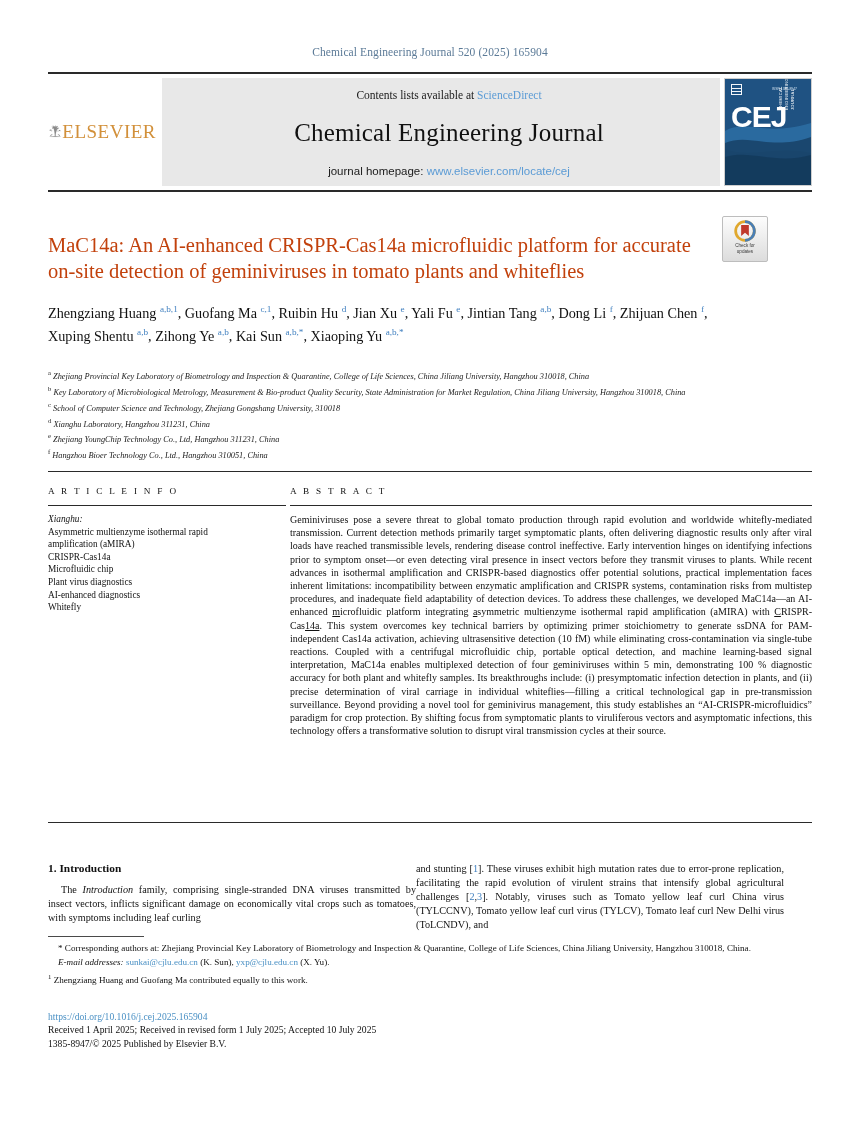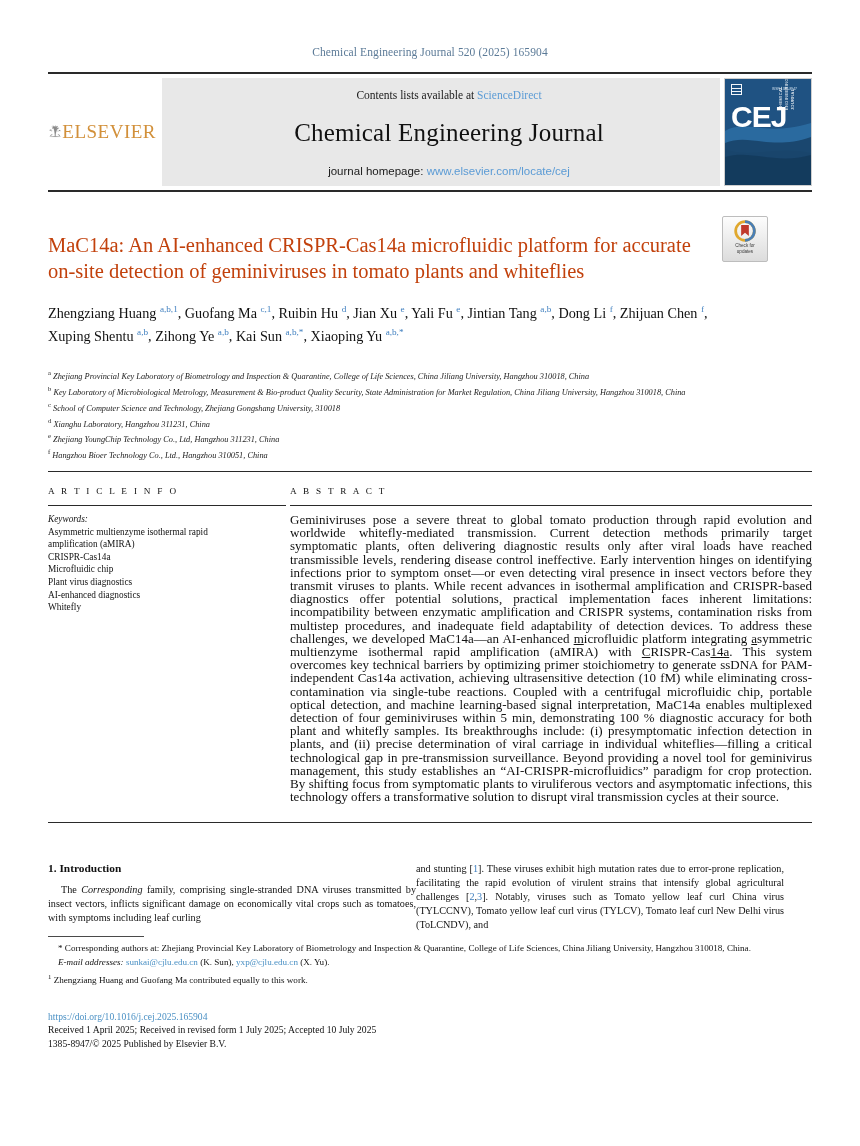--- a/index.html
+++ b/index.html
@@ -196,21 +196,21 @@
     color: #111;
   }
   .sec-rule {
     border-top: 1.1px solid #2a2a2a;
     margin-top: 9px;
     margin-bottom: 7px;
   }
   .kw-title { font-style: italic; font-size: 9.3px; color: #111; line-height: 12.6px;}
   .kw { font-size: 9.3px; line-height: 12.6px; color: #111; }
   .abstract-text {
-    font-size: 13px;
+    font-size: 10px;
     line-height: 13.2px;
     text-align: justify;
     color: #111;
     hyphens: manual;
   }
   .abstract-text u { text-decoration: underline; }
   .abs-rule-bottom {
     position: absolute;
     top: 822px;
     left: 48px;
@@ -371,42 +371,42 @@
     <div class="aff"><sup>e</sup> <span>Zhejiang YoungChip Technology Co., Ltd, Hangzhou 311231, China</span></div>
     <div class="aff"><sup>f</sup> <span>Hangzhou Bioer Technology Co., Ltd., Hangzhou 310051, China</span></div>
   </div>
 
   <div class="info-rule-top"></div>
 
   <div class="infoblock">
     <div class="col-info">
       <div class="sechead">A R T I C L E  I N F O</div>
       <div class="sec-rule"></div>
-      <div class="kw-title">Keywords:</div>
+      <div class="kw-title">Xianghu:</div>
       <div class="kw">Asymmetric multienzyme isothermal rapid</div>
       <div class="kw">amplification (aMIRA)</div>
       <div class="kw">CRISPR-Cas14a</div>
       <div class="kw">Microfluidic chip</div>
       <div class="kw">Plant virus diagnostics</div>
       <div class="kw">AI-enhanced diagnostics</div>
       <div class="kw">Whitefly</div>
     </div>
     <div class="col-abs">
       <div class="sechead">A B S T R A C T</div>
       <div class="sec-rule"></div>
       <div class="abstract-text">Geminiviruses pose a severe threat to global tomato production through rapid evolution and worldwide whitefly-mediated transmission. Current detection methods primarily target symptomatic plants, often delivering diagnostic results only after viral loads have reached transmissible levels, rendering disease control ineffective. Early intervention hinges on identifying infections prior to symptom onset—or even detecting viral presence in insect vectors before they transmit viruses to plants. While recent advances in isothermal amplification and CRISPR-based diagnostics offer potential solutions, practical implementation faces inherent limitations: incompatibility between enzymatic amplification and CRISPR systems, contamination risks from multistep procedures, and inadequate field adaptability of detection devices. To address these challenges, we developed MaC14a—an AI-enhanced <u>m</u>icrofluidic platform integrating <u>a</u>symmetric multienzyme isothermal rapid amplification (aMIRA) with <u>C</u>RISPR-Cas<u>14a</u>. This system overcomes key technical barriers by optimizing primer stoichiometry to generate ssDNA for PAM-independent Cas14a activation, achieving ultrasensitive detection (10 fM) while eliminating cross-contamination via single-tube reactions. Coupled with a centrifugal microfluidic chip, portable optical detection, and machine learning-based signal interpretation, MaC14a enables multiplexed detection of four geminiviruses within 5 min, demonstrating 100 % diagnostic accuracy for both plant and whitefly samples. Its breakthroughs include: (i) presymptomatic infection detection in plants, and (ii) precise determination of viral carriage in individual whiteflies—filling a critical technological gap in pre-transmission surveillance. Beyond providing a novel tool for geminivirus management, this study establishes an “AI-CRISPR-microfluidics” paradigm for crop protection. By shifting focus from symptomatic plants to viruliferous vectors and asymptomatic infections, this technology offers a transformative solution to disrupt viral transmission cycles at their source.</div>
     </div>
   </div>
 
   <div class="abs-rule-bottom"></div>
 
   <div class="body-cols">
     <div class="bodycol">
       <div class="h2">1.  Introduction</div>
-      <p class="para indent">The <i>Corresponding</i> family, comprising single-stranded DNA viruses transmitted by insect vectors, inflicts significant damage on economically vital crops such as tomatoes, with symptoms including leaf curling</p>
+      <p class="para indent">The <i>Introduction</i> family, comprising single-stranded DNA viruses transmitted by insect vectors, inflicts significant damage on economically vital crops such as tomatoes, with symptoms including leaf curling</p>
     </div>
     <div class="bodycol">
       <p class="para">and stunting [<span class="ref">1</span>]. These viruses exhibit high mutation rates due to error-prone replication, facilitating the rapid evolution of virulent strains that intensify global agricultural challenges [<span class="ref">2</span>,<span class="ref">3</span>]. Notably, viruses such as Tomato yellow leaf curl China virus (TYLCCNV), Tomato yellow leaf curl virus (TYLCV), Tomato leaf curl New Delhi virus (ToLCNDV), and</p>
     </div>
   </div>
 
   <div class="foot-rule"></div>
   <div class="footnotes">
     <div class="fn star">* Corresponding authors at: Zhejiang Provincial Key Laboratory of Biometrology and Inspection &amp; Quarantine, College of Life Sciences, China Jiliang University, Hangzhou 310018, China.</div>
     <div class="fn star"><span class="em">E-mail addresses:</span> <a href="#">sunkai@cjlu.edu.cn</a> (K. Sun), <a href="#">yxp@cjlu.edu.cn</a> (X. Yu).</div>

